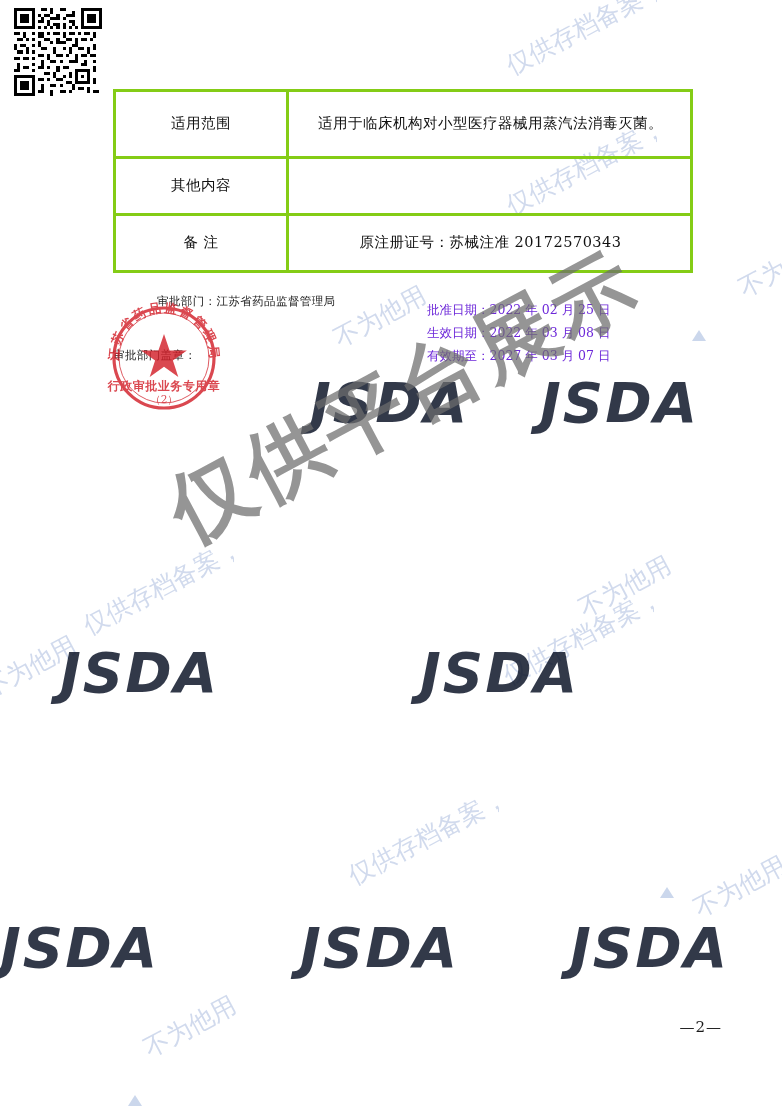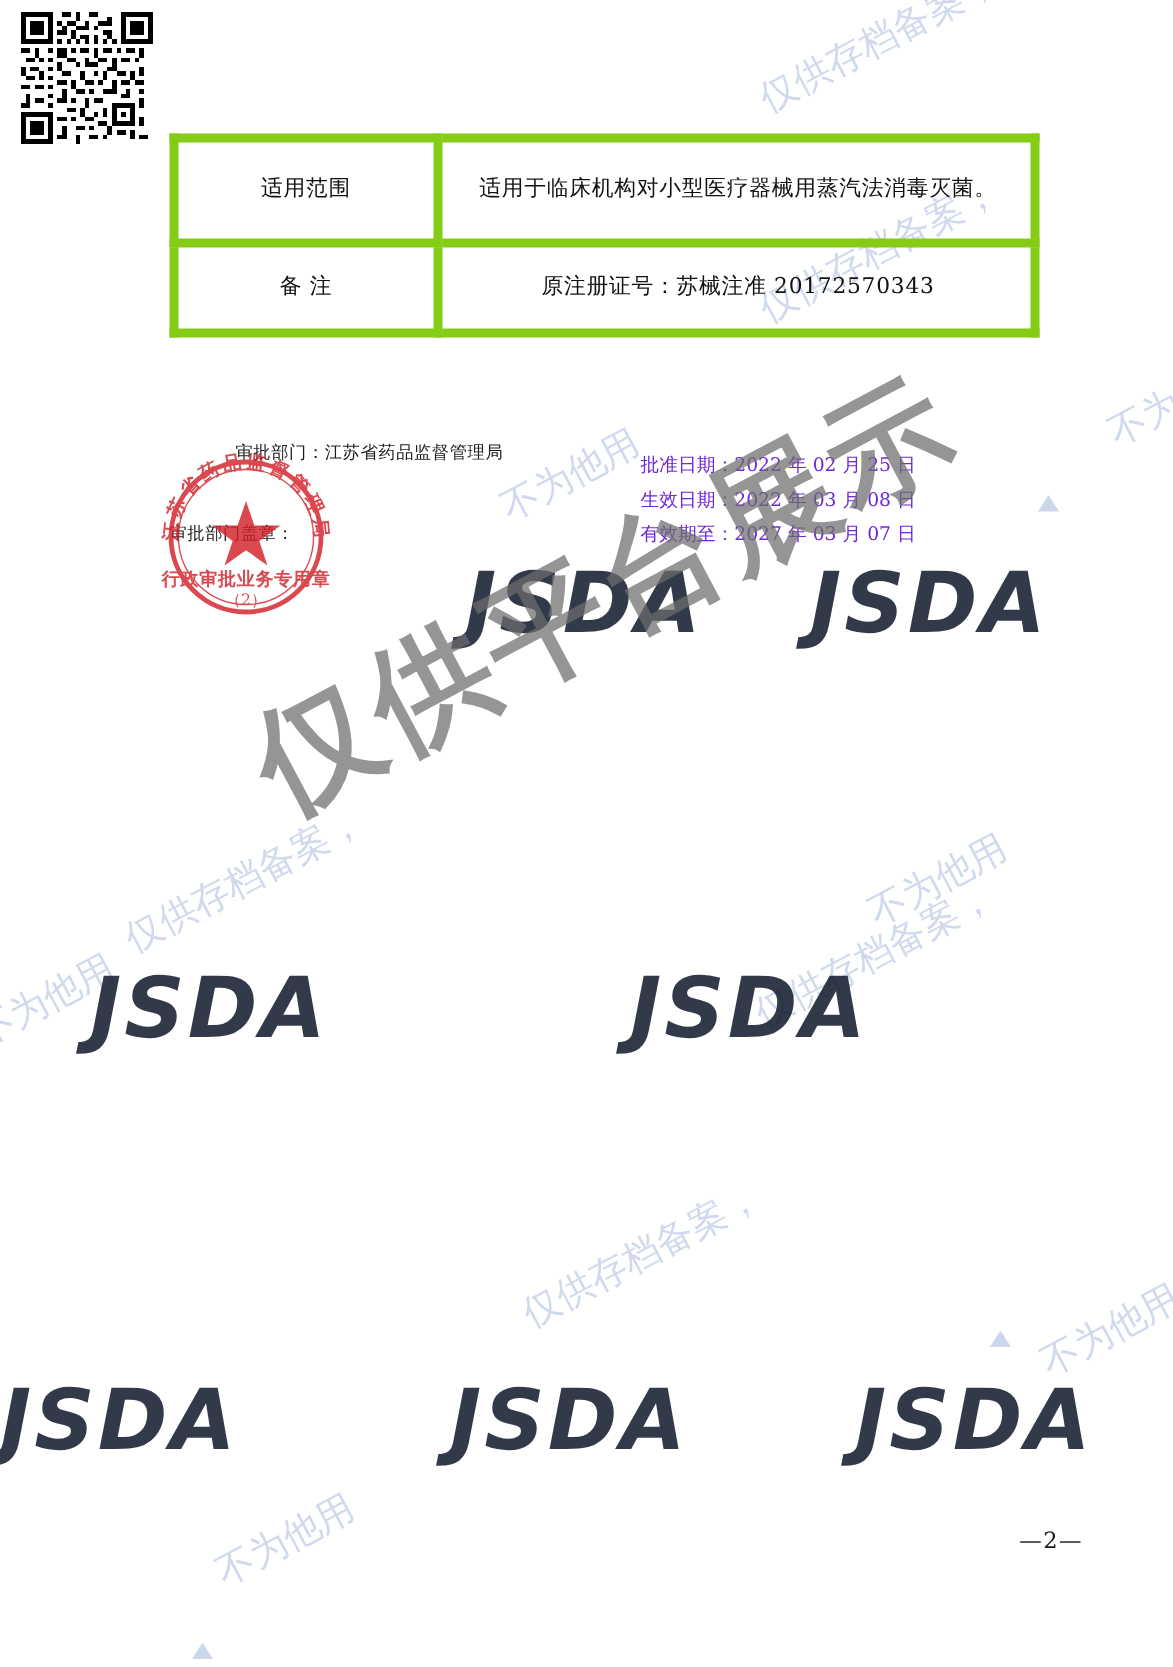--- a/index.html
+++ b/index.html
@@ -30,21 +30,21 @@
   .doc-table {
     position: absolute;
     left: 113px;
     top: 89px;
     width: 580px;
     border-collapse: collapse;
     table-layout: fixed;
     background: transparent;
   }
   .doc-table td {
-    border: 6px solid #84cc16;
+    border: 3px solid #84cc16;
     font-size: 14.5px;
     line-height: 1.5;
     padding: 8px 10px;
     vertical-align: middle;
     font-family: "DejaVu Serif", "Liberation Serif", serif;
   }
   .doc-table td.label {
     width: 150px;
     text-align: center;
     letter-spacing: 0.5px;
@@ -334,20 +334,24 @@
   <div class="wm-tri" style="left:660px; top:887px;"></div>
   <div class="wm-tri" style="left:128px; top:1095px;"></div>
 </div>
 
 <table class="doc-table">
   <tbody>
     <tr class="row-range">
       <td class="label">适用范围</td>
       <td class="value">适用于临床机构对小型医疗器械用蒸汽法消毒灭菌。</td>
     </tr>
+    <tr class="row-other">
+      <td class="label">其他内容</td>
+      <td class="value"></td>
+    </tr>
     <tr class="row-remark">
       <td class="label">备  注</td>
       <td class="value">原注册证号：苏械注准 20172570343</td>
     </tr>
   </tbody>
 </table>
 
 <div class="approval-dept">审批部门：江苏省药品监督管理局</div>
 <div class="approval-seal-label">审批部门盖章：</div>
 

